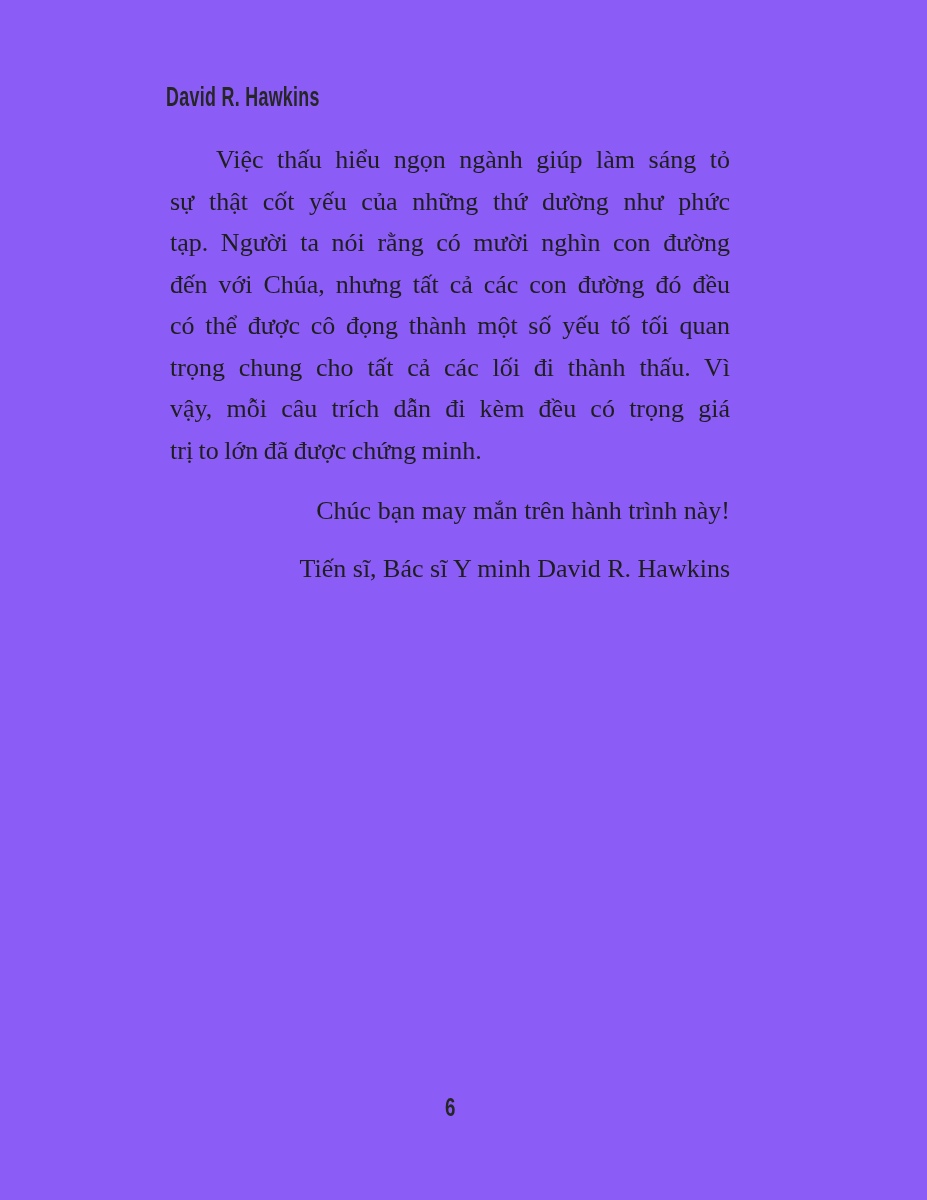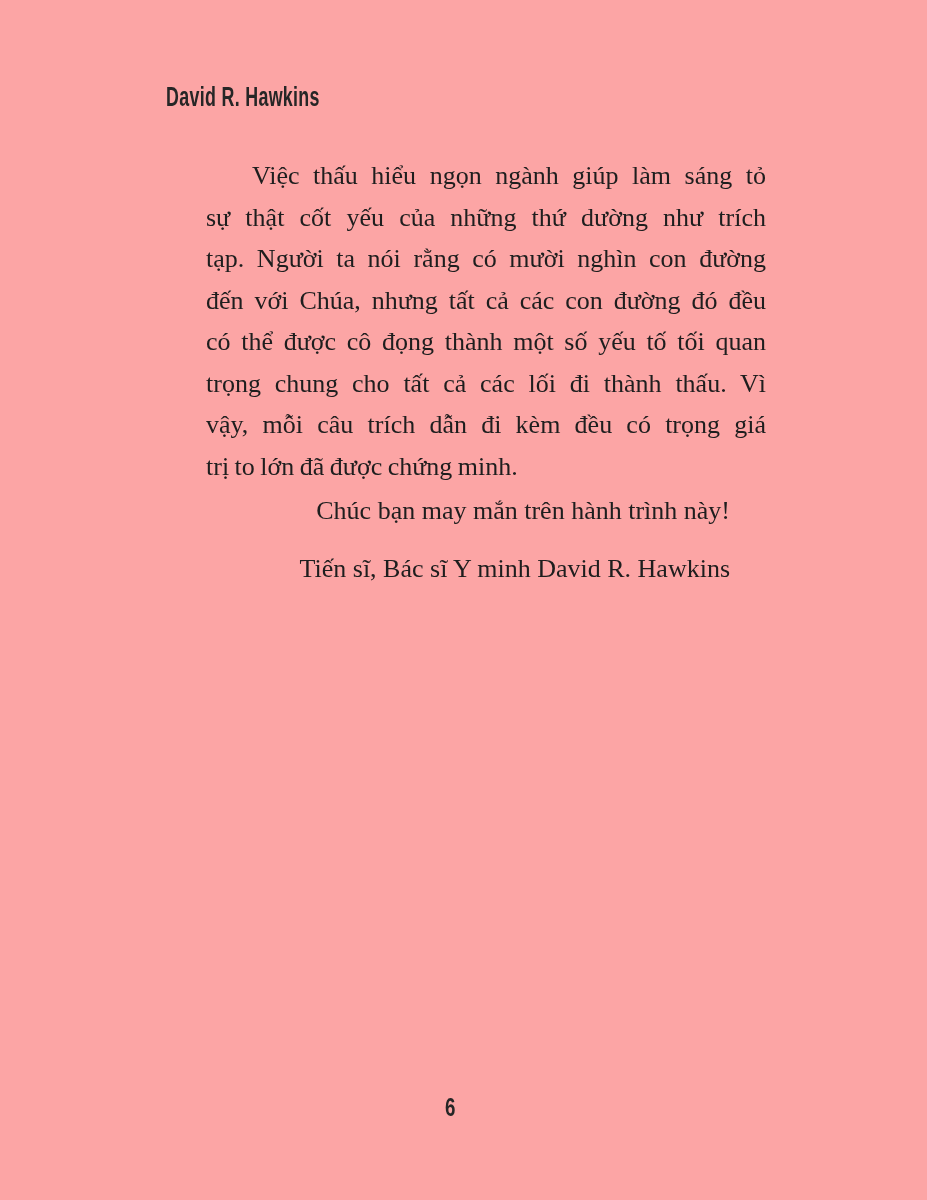--- a/index.html
+++ b/index.html
@@ -4,21 +4,21 @@
 <style>
   html, body {
     margin: 0;
     padding: 0;
     background: #ffffff;
   }
   .page {
     position: relative;
     width: 927px;
     height: 1200px;
-    background: #fca5a5;
+    background: #8b5cf6;
     overflow: hidden;
     font-family: "Liberation Serif", "DejaVu Serif", serif;
     color: #1e1e1e;
   }
   
   .running-header {
     position: absolute;
     left: 166px;
     top: 84px;
     font-family: "Liberation Sans", "DejaVu Sans", sans-serif;
@@ -31,26 +31,25 @@
   .condensed {
     display: inline-block;
     transform: scaleX(0.66);
     transform-origin: left center;
     letter-spacing: 0.5px;
   }
   
   .paragraph {
     position: absolute;
     left: 170px;
-    top: 155px;
+    top: 139px;
     width: 560px;
     font-size: 26px;
     line-height: 41.5px;
     word-spacing: -1px;
-    margin-left: 36px;
   }
   .pline {
     text-align: justify;
     text-align-last: justify;
     height: 41.5px;
     overflow: hidden;
     white-space: nowrap; 
   }
   .pline.justified { white-space: normal; }
   .pline.first { text-indent: 46px; }
@@ -89,21 +88,21 @@
 <body>
 
 <div class="page">
 
   <div class="running-header">
     <span class="condensed">David R. Hawkins</span>
   </div>
 
   <div class="paragraph">
     <div class="pline justified first">Việc thấu hiểu ngọn ngành giúp làm sáng tỏ</div>
-    <div class="pline justified">sự thật cốt yếu của những thứ dường như trích</div>
+    <div class="pline justified">sự thật cốt yếu của những thứ dường như phức</div>
     <div class="pline justified">tạp. Người ta nói rằng có mười nghìn con đường</div>
     <div class="pline justified">đến với Chúa, nhưng tất cả các con đường đó đều</div>
     <div class="pline justified">có thể được cô đọng thành một số yếu tố tối quan</div>
     <div class="pline justified">trọng chung cho tất cả các lối đi thành thấu. Vì</div>
     <div class="pline justified">vậy, mỗi câu trích dẫn đi kèm đều có trọng giá</div>
     <div class="pline justified last">trị to lớn đã được chứng minh.</div>
   </div>
 
   <div class="closing-block">
     <p class="closing-line">Chúc bạn may mắn trên hành trình này!</p>

